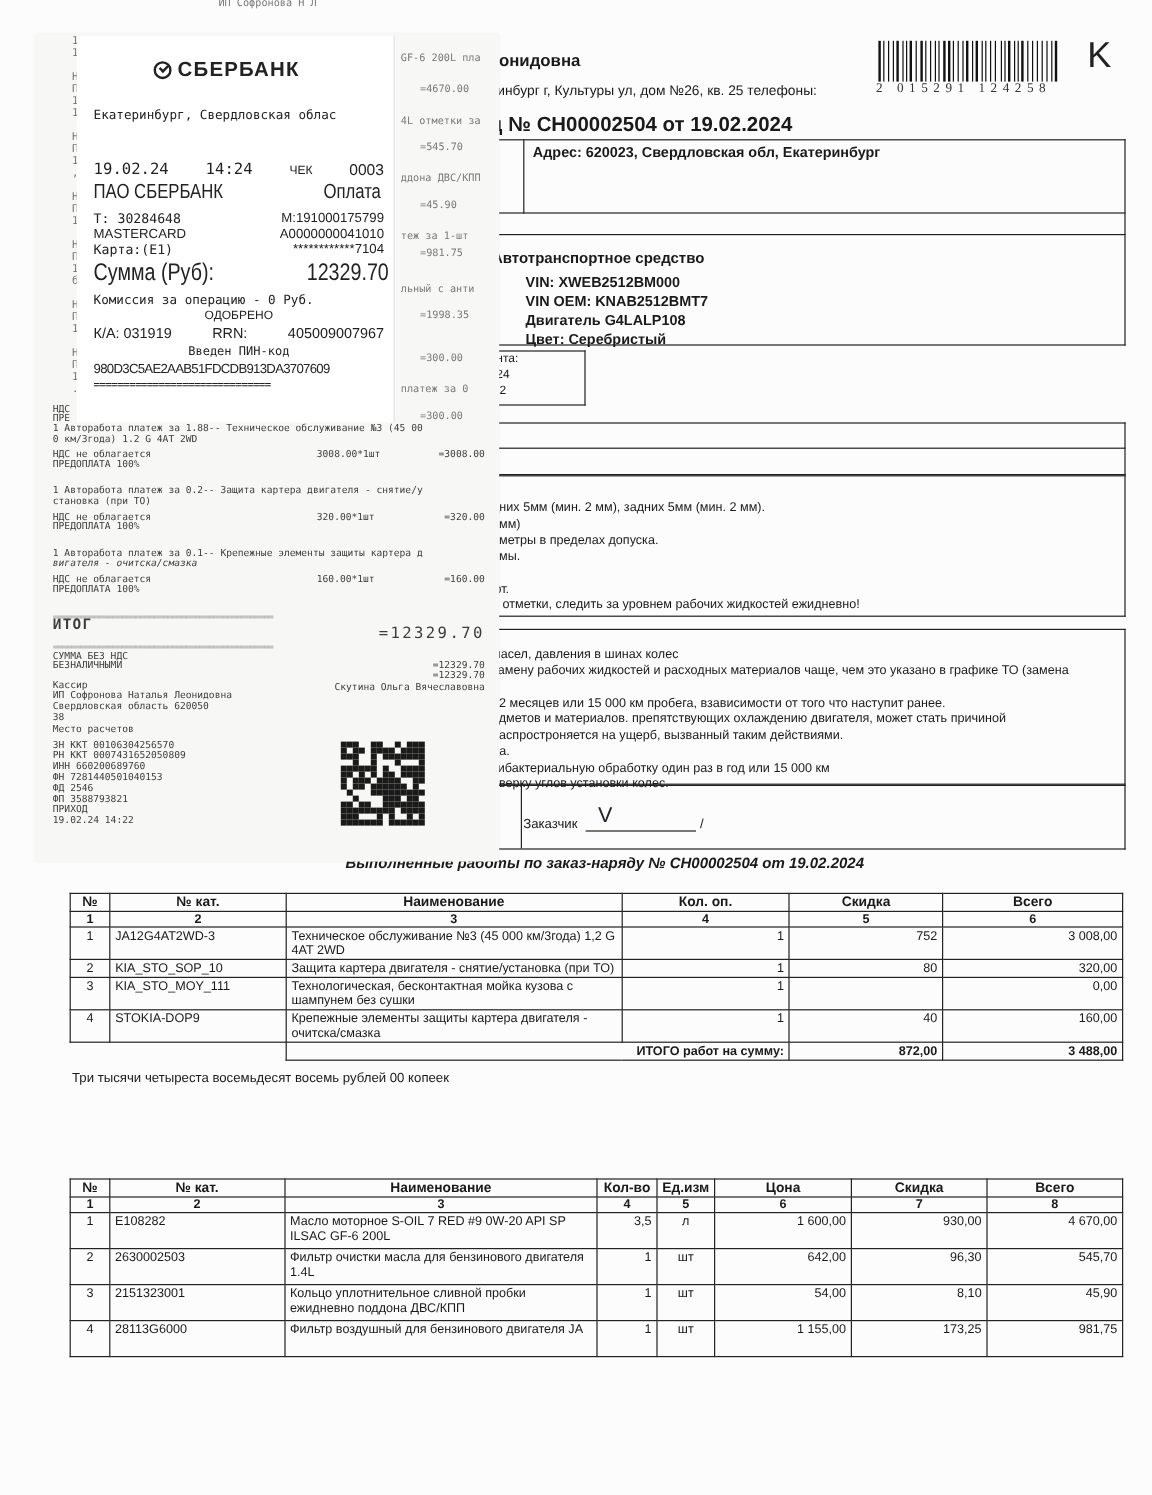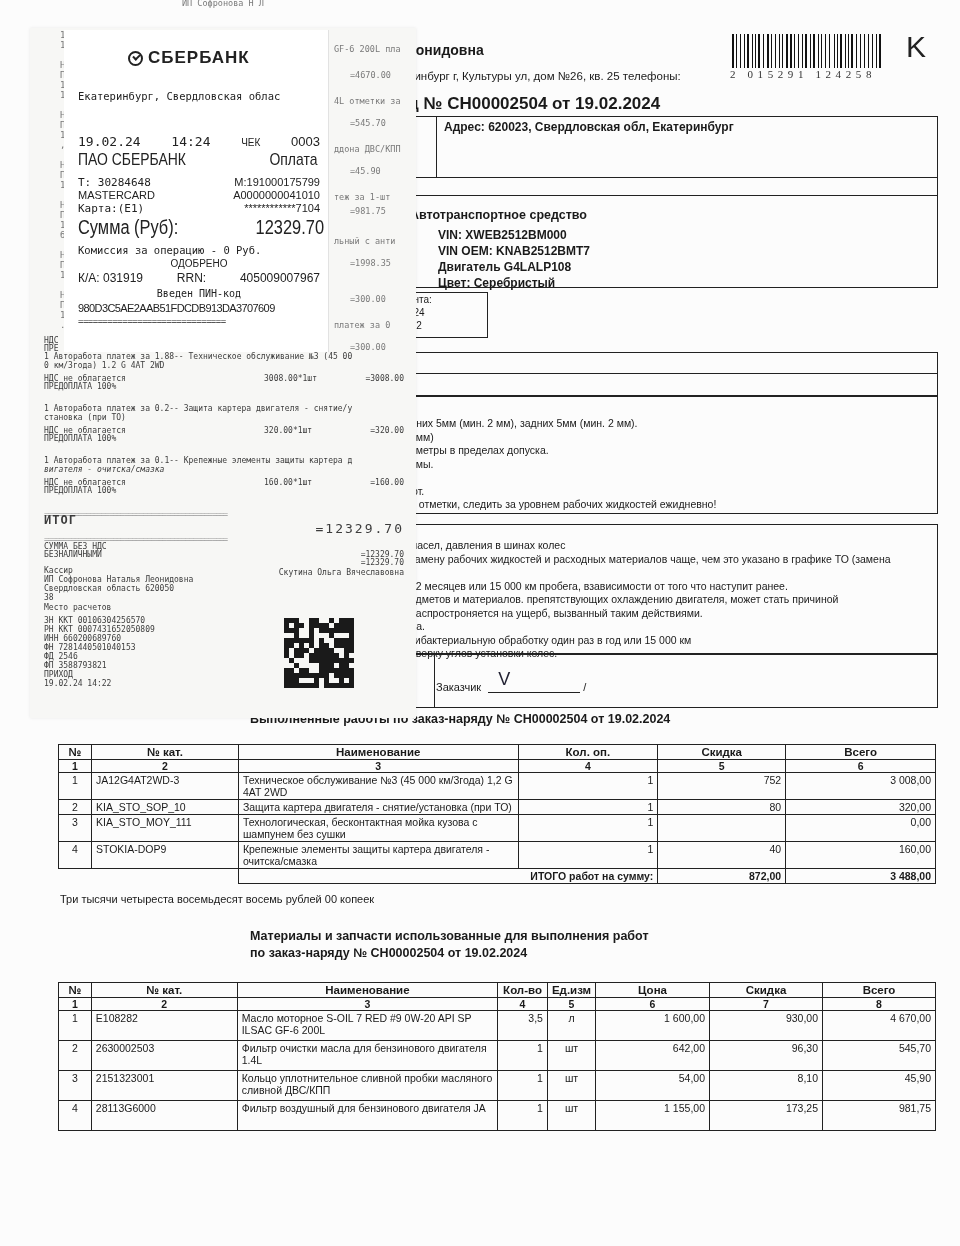--- a/index.html
+++ b/index.html
@@ -37,21 +37,21 @@
 
   .notes1 { left: 408px; top: 396px; width: 530px; height: 118px; border-left: none; }
   .notes1 .ln, .notes2 .ln { position: absolute; left: 2px; font-size: 10.5px; white-space: nowrap; }
   .notes2 { left: 408px; top: 524px; width: 530px; height: 130px; border-left: none; }
   .sign-box { left: 408px; top: 654px; width: 530px; height: 54px; border-left: none; }
   .sign-div { position: absolute; left: 26px; top: 0; bottom: 0; border-left: 1.5px solid #222; }
   .sign-label { position: absolute; left: 28px; top: 26px; font-size: 11px; }
   .sign-line { display: inline-block; width: 92px; border-bottom: 1px solid #222; margin-left: 4px; position: relative; height: 12px; vertical-align: bottom; }
   .check-mark { position: absolute; left: 10px; top: -12px; font-size: 18px; color: #223; }
 
-  .sec-title { font-size: 12.5px; font-weight: bold; text-align: left; }
+  .sec-title { font-size: 12.5px; font-weight: bold; text-align: right; font-style: italic; }
   .works-title { left: 250px; top: 712px; width: 470px; }
   .mat-title { left: 250px; top: 928px; width: 470px; line-height: 17px; }
 
   table.grid { position: absolute; border-collapse: collapse; font-size: 10.5px; }
   table.grid td, table.grid th { border: 1.2px solid #222; padding: 1px 4px; vertical-align: top; }
   table.grid th { font-weight: bold; font-size: 11.5px; text-align: center; }
   table.grid td.num { text-align: right; }
   table.grid td.ctr { text-align: center; }
   table.grid tr.idx td { text-align: center; font-weight: bold; padding: 0 4px; }
   .works-table { left: 58px; top: 744px; width: 878px; }
@@ -284,24 +284,20 @@
       <tr class="total-row">
         <td class="blank" colspan="2"></td>
         <td colspan="2" class="num" style="font-weight:bold">ИТОГО работ на сумму:</td>
         <td class="num" style="font-weight:bold">872,00</td>
         <td class="num" style="font-weight:bold">3 488,00</td>
       </tr>
     </tfoot>
   </table>
   <div class="abs words">Три тысячи четыреста восемьдесят восемь рублей 00 копеек</div>
 
-  <div class="abs sec-title mat-title">
-    <div>Материалы и запчасти использованные для выполнения работ</div>
-    <div>по заказ-наряду № СН00002504 от 19.02.2024</div>
-  </div>
   <table class="grid mat-table">
     <colgroup>
         <col style="width:33px">
         <col style="width:147px">
         <col style="width:263px">
         <col style="width:50px">
         <col style="width:42px">
         <col style="width:115px">
         <col style="width:114px">
         <col style="width:114px">
@@ -345,21 +341,21 @@
           <td style="height: 30px;">Фильтр очистки масла для бензинового двигателя 1.4L</td>
           <td class="num" style="height: 30px;">1</td>
           <td class="ctr" style="height: 30px;">шт</td>
           <td class="num" style="height: 30px;">642,00</td>
           <td class="num" style="height: 30px;">96,30</td>
           <td class="num" style="height: 30px;">545,70</td>
         </tr>
         <tr>
           <td class="ctr" style="height: 30px;">3</td>
           <td style="height: 30px;">2151323001</td>
-          <td style="height: 30px;">Кольцо уплотнительное сливной пробки масляного сливной ДВС/КПП</td>
+          <td style="height: 30px;">Кольцо уплотнительное сливной пробки ежидневно поддона ДВС/КПП</td>
           <td class="num" style="height: 30px;">1</td>
           <td class="ctr" style="height: 30px;">шт</td>
           <td class="num" style="height: 30px;">54,00</td>
           <td class="num" style="height: 30px;">8,10</td>
           <td class="num" style="height: 30px;">45,90</td>
         </tr>
         <tr>
           <td class="ctr" style="height: 30px;">4</td>
           <td style="height: 30px;">28113G6000</td>
           <td style="height: 30px;">Фильтр воздушный для бензинового двигателя JA</td>

